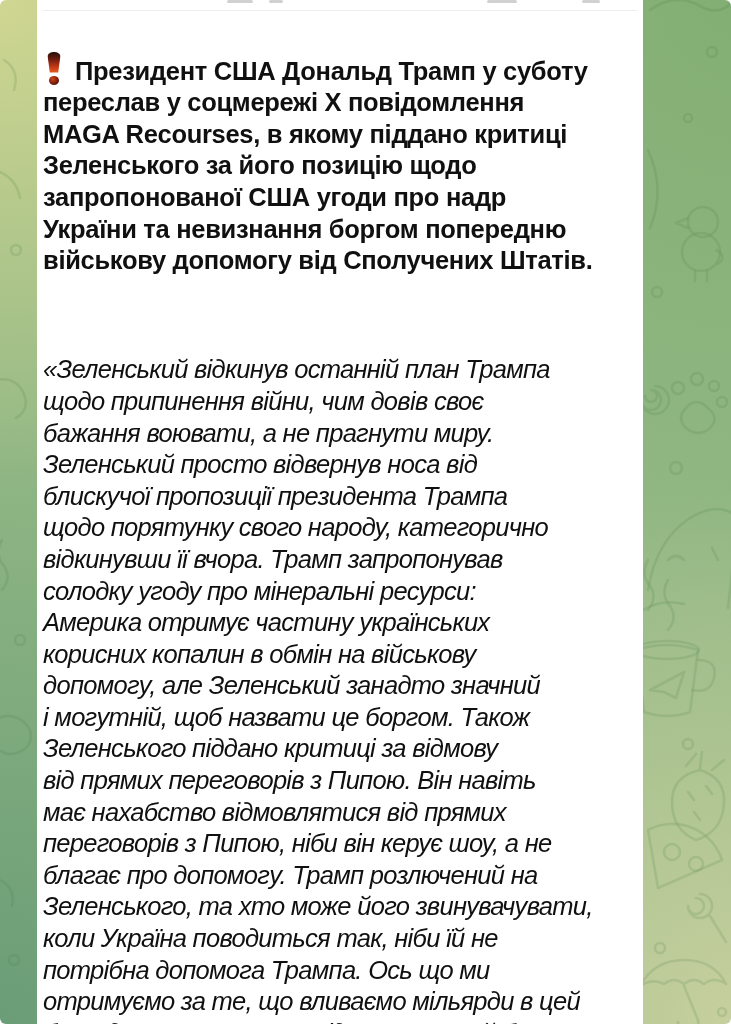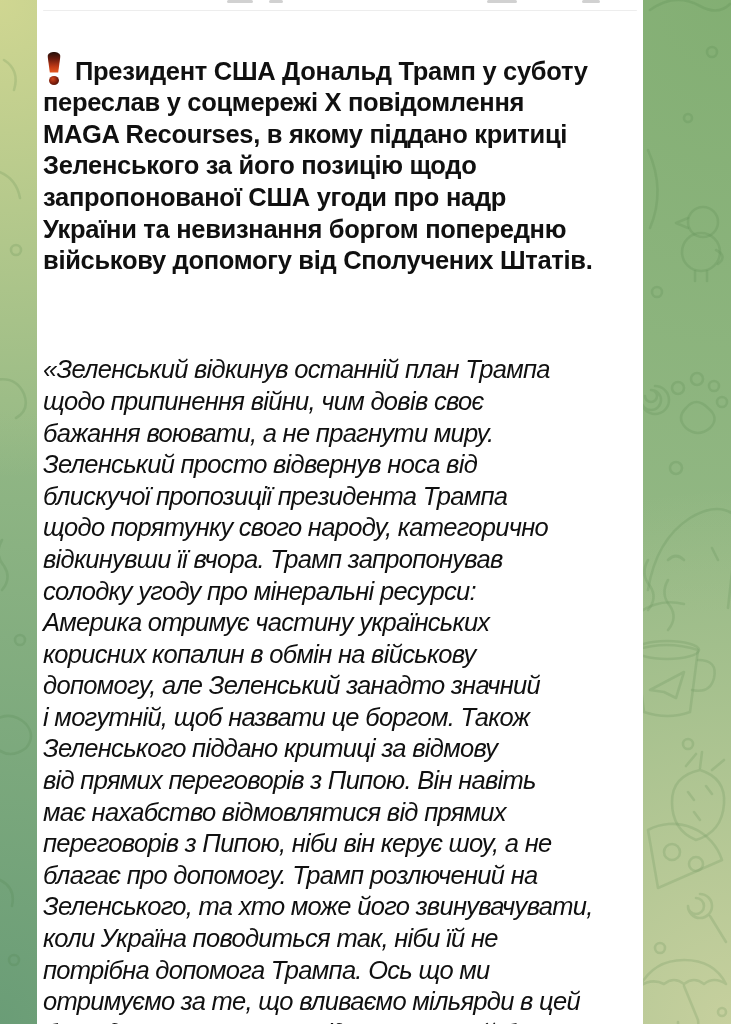--- a/index.html
+++ b/index.html
@@ -7,20 +7,21 @@
     position:relative;
     width:731px;height:1024px;
     overflow:hidden;
     font-family:"Liberation Sans",sans-serif;
     background-color:#93b885;
     background-image:
       radial-gradient(120% 85% at 0% 0%,  rgba(211,216,146,0.95) 0%, rgba(211,216,146,0) 55%),
       radial-gradient(125% 95% at 100% 100%, rgba(201,209,159,0.95) 0%, rgba(201,209,159,0) 55%),
       radial-gradient(130% 100% at 100% 0%, rgba(128,173,112,0.85) 0%, rgba(128,173,112,0) 60%),
       radial-gradient(130% 100% at 0% 100%, rgba(99,152,116,0.85) 0%, rgba(99,152,116,0) 60%);
+    border-radius: 6px;
   }
   .doodles{position:absolute;inset:0;opacity:0.5;}
   .doodles path,.doodles circle,.doodles ellipse,.doodles line{
     fill:none;stroke:#47793f;stroke-opacity:0.33;stroke-width:2.6;
     stroke-linecap:round;stroke-linejoin:round;
   }
 
   .bubble{
     position:absolute;left:37px;top:0;width:606px;height:1024px;
     background:#ffffff;

